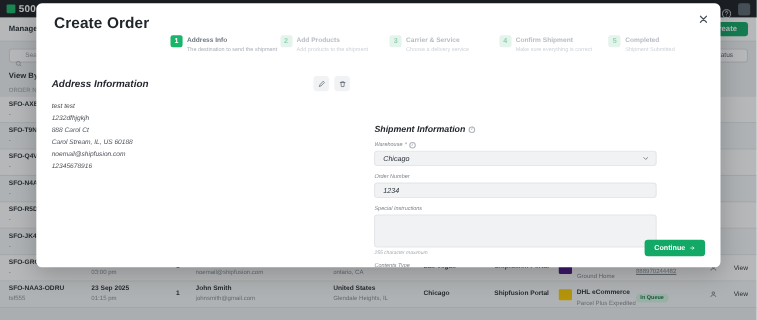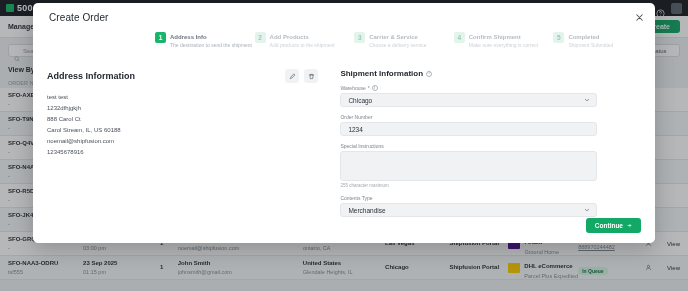--- a/index.html
+++ b/index.html
@@ -84,21 +84,21 @@
 
   
   .modal {
     position: absolute; left: 33px; top: 3px; width: 622px; height: 240px;
     background: #ffffff; border-radius: 5px; overflow: hidden;
     box-shadow: 0 6px 22px rgba(0,0,0,.22);
   }
   .modal-head { position: relative; height: 28px; }
   .modal-title {
     position: absolute; left: 16px; top: 9px;
-    font-size: 10px; font-weight: 400; color: #1f242b; letter-spacing: .1px;
+    font-size: 14px; font-weight: 700; color: #1f242b; letter-spacing: .1px;
   }
   .close-btn {
     position: absolute; right: 10px; top: 9px; width: 11px; height: 11px;
     color: #4a5159; cursor: pointer;
   }
   .close-btn svg { width: 11px; height: 11px; display: block; }
 
   
   .stepper {
     position: absolute; left: 122px; top: 29px; width: 498px; height: 22px;
@@ -111,37 +111,37 @@
     font-size: 6.5px; font-weight: 700; color: #ffffff; background: #19b56b;
   }
   .step.inactive .step-num { background: #e4f3ec; color: #8fd3b3; }
   .step-txt { padding-top: .5px; }
   .step-title { font-size: 6px; font-weight: 700; color: #6f7780; line-height: 1.5; white-space: nowrap; }
   .step.inactive .step-title { color: #b6bcc3; }
   .step-sub { font-size: 5px; color: #a9afb6; line-height: 1.5; white-space: nowrap; }
   .step.inactive .step-sub { color: #cdd2d7; }
 
   
-  .modal-body { position: absolute; left: 0; top: 56px; width: 578px; bottom: 0; display: flex; }
+  .modal-body { position: absolute; left: 0; top: 56px; width: 578px; bottom: 0; display: flex; font-style: italic; }
   .pane-left { width: 322px; padding: 10px 14px 0 14px; }
   .pane-right { width: 300px; padding: 10px 14px 0 8px; }
 
   .card-head { display: flex; align-items: center; }
   .card-title { font-size: 9px; font-weight: 700; color: #1f242b; }
   .card-actions { margin-left: auto; display: flex; gap: 5px; }
   .icon-btn {
     width: 14px; height: 14px; border-radius: 3px; background: #f1f2f4;
     display: flex; align-items: center; justify-content: center; cursor: pointer;
   }
   .icon-btn svg { width: 7px; height: 7px; display: block; color: #5c646d; }
 
   .addr-block { margin-top: 9px; }
   .addr-line { font-size: 6px; color: #4a5159; line-height: 1.85; white-space: nowrap; }
 
-  .sec-title { font-size: 8px; font-weight: 700; color: #1f242b; display: flex; align-items: center; gap: 3px; }
+  .sec-title { font-size: 8px; font-weight: 700; color: #1f242b; display: flex; align-items: center; gap: 3px; margin-top: 44px; }
   .info-dot {
     width: 6px; height: 6px; border-radius: 50%; border: .8px solid #b0b6bc;
     display: inline-flex; align-items: center; justify-content: center;
     font-size: 4.5px; color: #b0b6bc; font-weight: 700; line-height: 1;
   }
   .field { margin-top: 7px; }
   .field-label {
     font-size: 5px; color: #7d858d; display: flex; align-items: center; gap: 2px;
     margin-bottom: 2px;
   }

